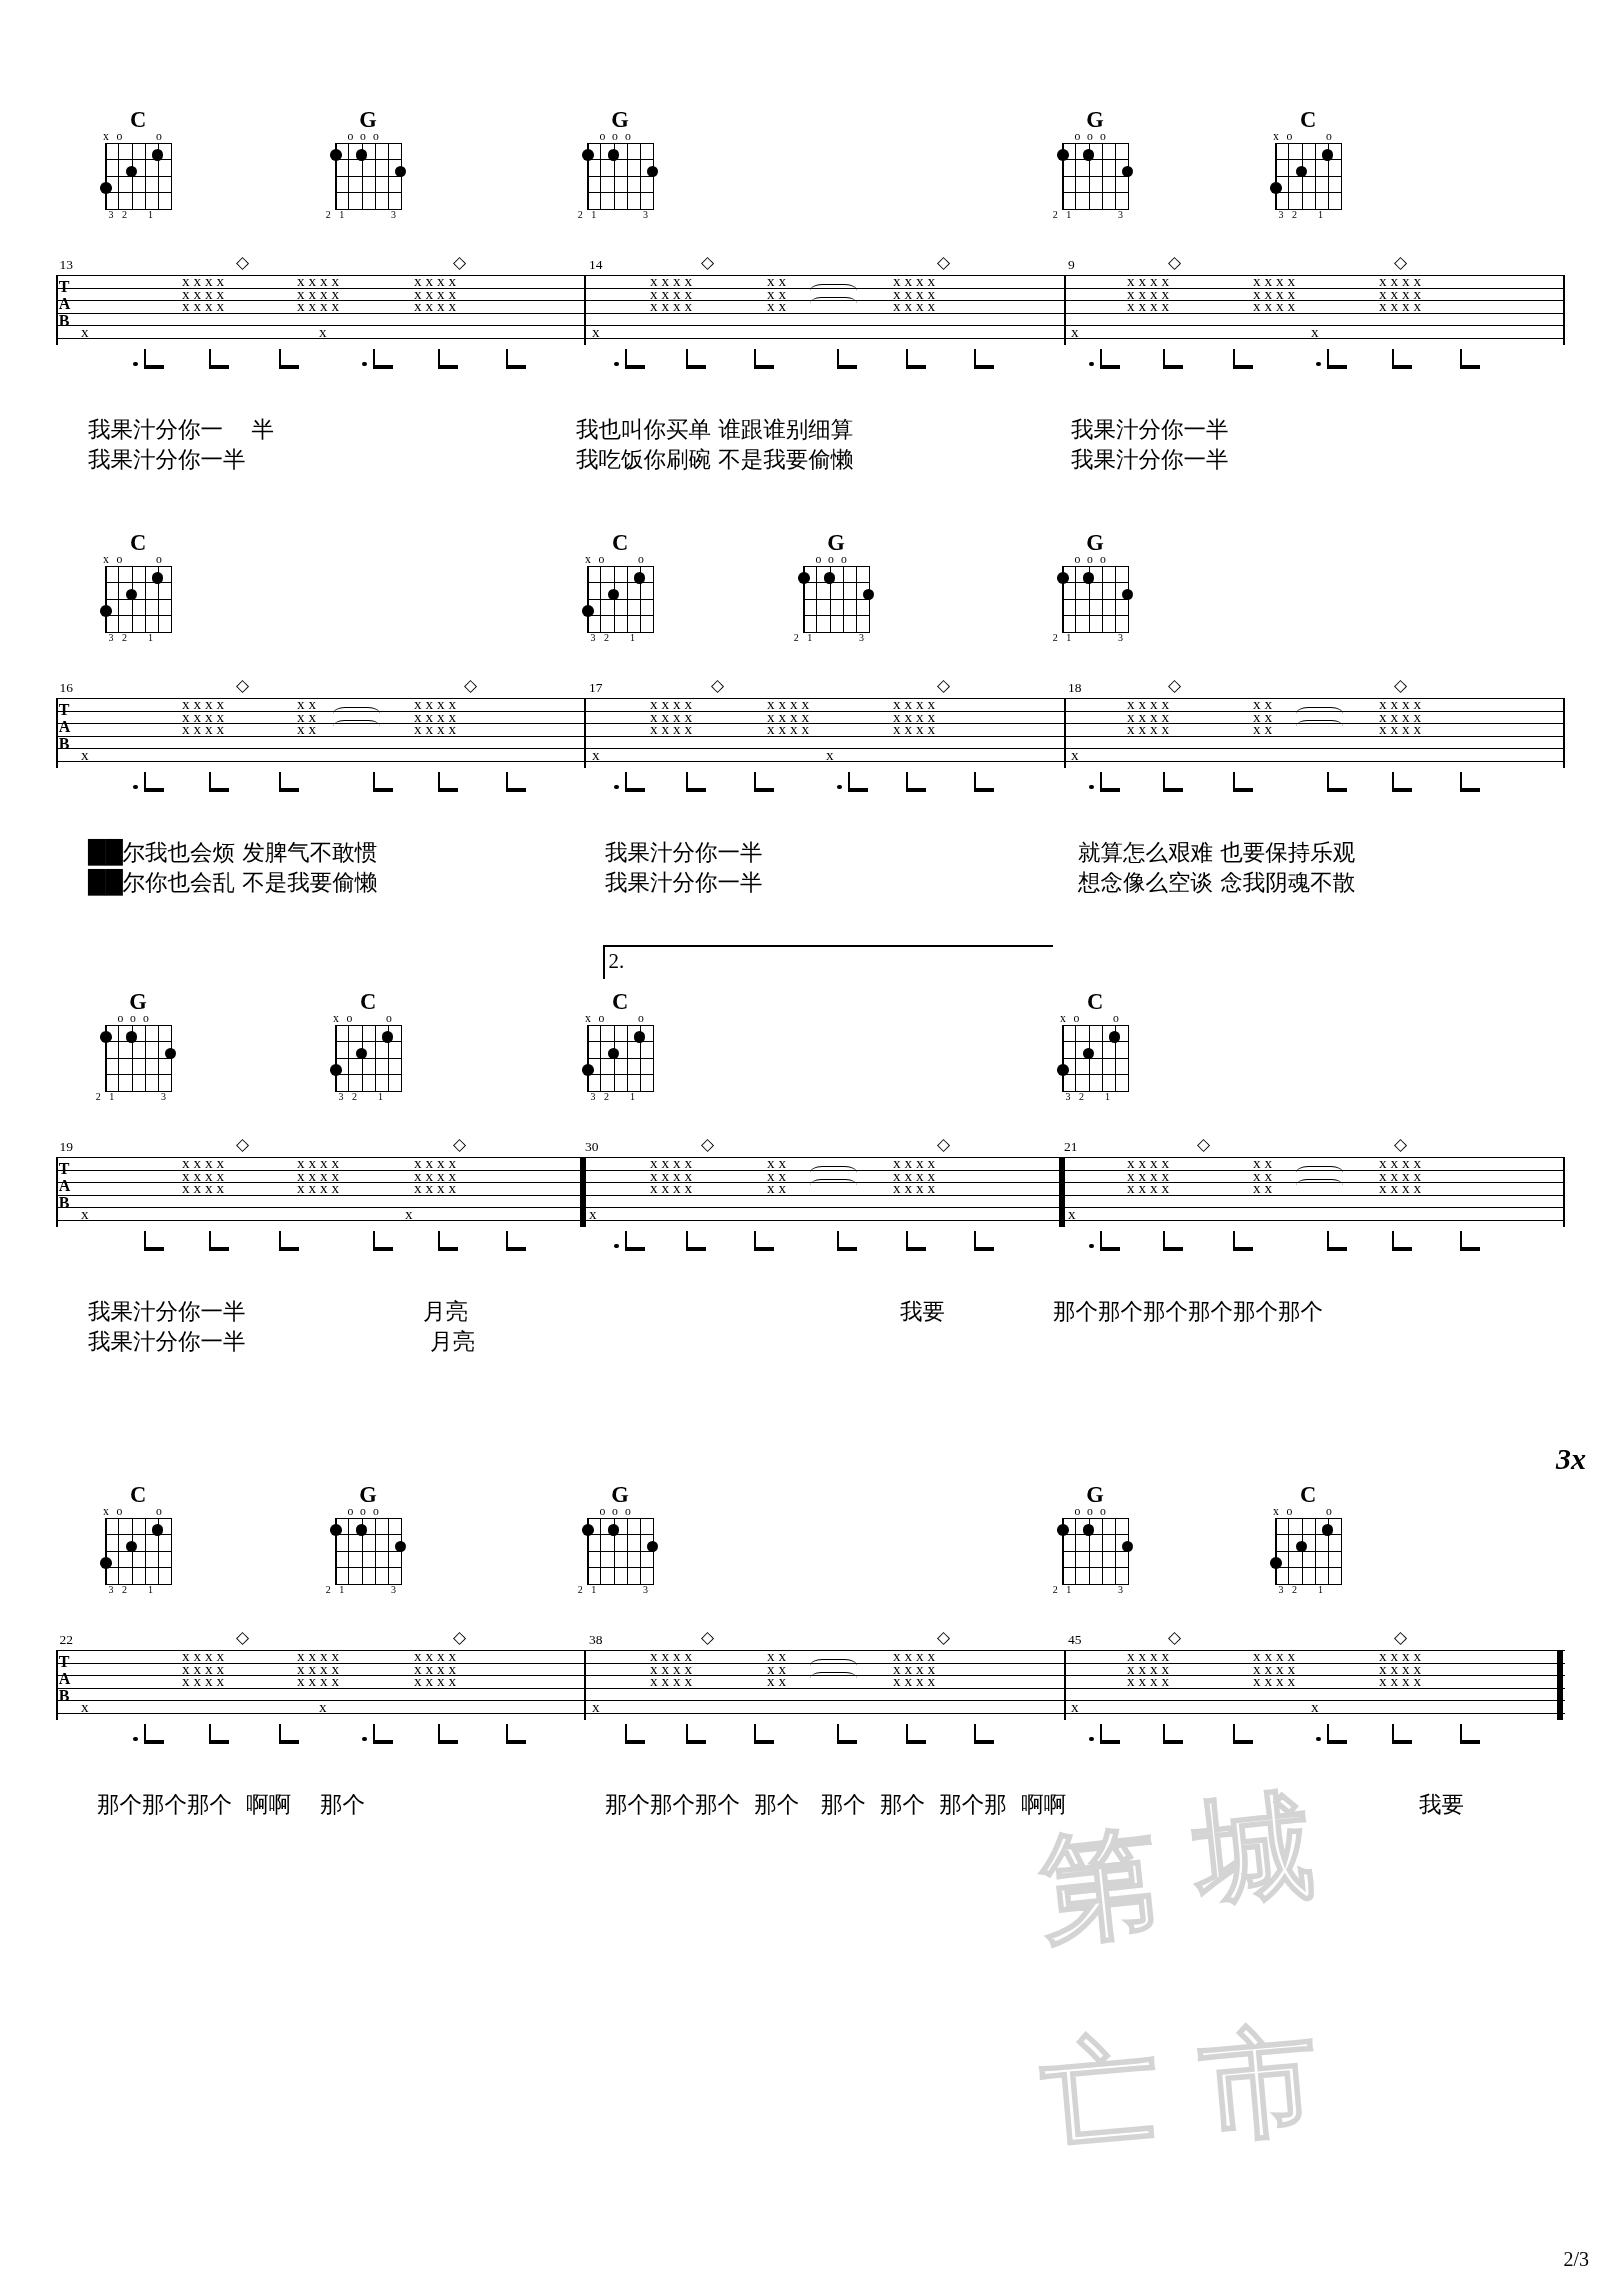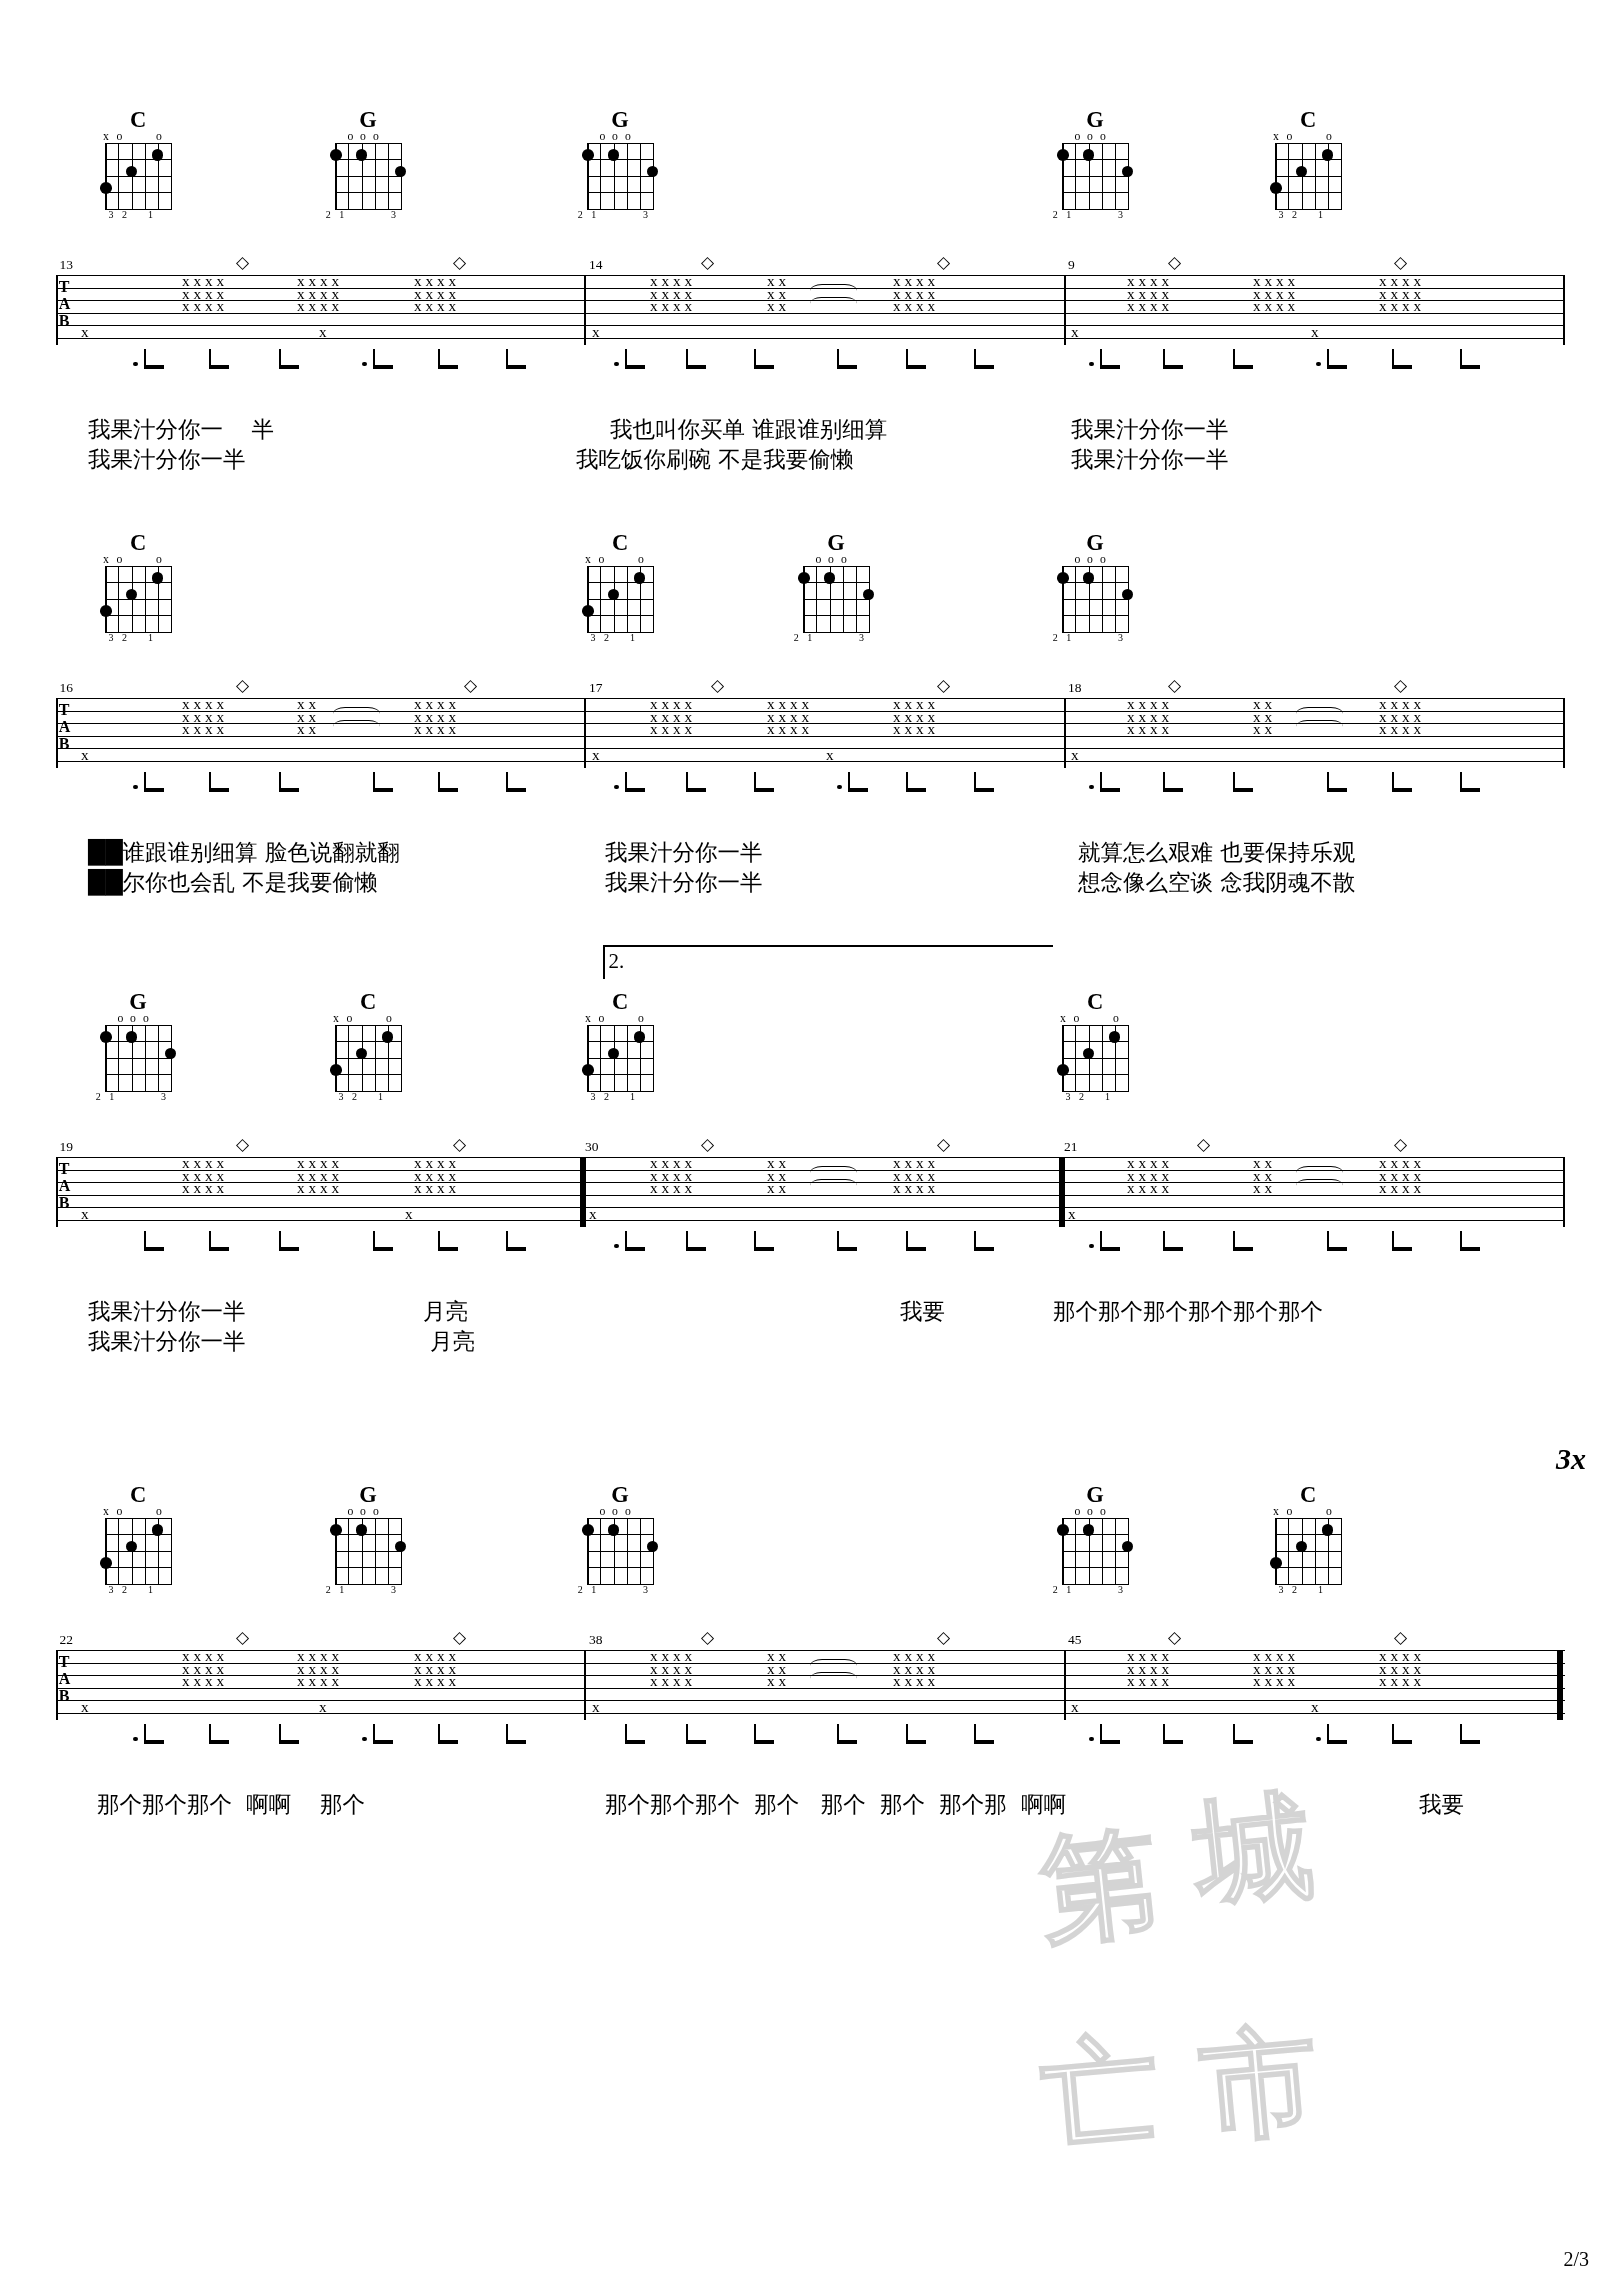--- a/index.html
+++ b/index.html
@@ -312,21 +312,21 @@
         <div class="stem" style="left:1271px; top:0; height:20px;"></div>
         <div class="flagbar" style="left:1271px; top:16px; width:20px;"></div>
       <div class="stem" style="left:1336px; top:0; height:20px;"></div>
         <div class="flagbar" style="left:1336px; top:16px; width:20px;"></div>
       <div class="stem" style="left:1404px; top:0; height:20px;"></div>
         <div class="flagbar" style="left:1404px; top:16px; width:20px;"></div>
     </div>
 
     <div class="lyr" style="left:88px; top:308px;">我果汁分你一    半</div>
     <div class="lyr" style="left:88px; top:338px;">我果汁分你一半</div>
-    <div class="lyr" style="left:576px; top:308px;margin-left:34px;">我也叫你买单 谁跟谁别细算</div>
+    <div class="lyr" style="left:576px; top:308px;">我也叫你买单 谁跟谁别细算</div>
     <div class="lyr" style="left:576px; top:338px;">我吃饭你刷碗 不是我要偷懒</div>
     <div class="lyr" style="left:1071px; top:308px;">我果汁分你一半</div>
     <div class="lyr" style="left:1071px; top:338px;">我果汁分你一半</div>
   </div>
 
   <div class="system" style="top:531px;">
 
     <div class="chord" style="left:94px; top:0;">
       <div class="name">C</div>
       <div class="omark">
@@ -545,21 +545,21 @@
       <div class="stem" style="left:1177px; top:0; height:20px;"></div>
         <div class="flagbar" style="left:1177px; top:16px; width:20px;"></div>
       <div class="stem" style="left:1271px; top:0; height:20px;"></div>
         <div class="flagbar" style="left:1271px; top:16px; width:20px;"></div>
       <div class="stem" style="left:1336px; top:0; height:20px;"></div>
         <div class="flagbar" style="left:1336px; top:16px; width:20px;"></div>
       <div class="stem" style="left:1404px; top:0; height:20px;"></div>
         <div class="flagbar" style="left:1404px; top:16px; width:20px;"></div>
     </div>
 
-    <div class="lyr" style="left:88px; top:308px;">██谁跟谁别细算 脸色说翻就翻</div>
+    <div class="lyr" style="left:88px; top:308px;">██尔我也会烦 发脾气不敢惯</div>
     <div class="lyr" style="left:88px; top:338px;">██尔你也会乱 不是我要偷懒</div>
     <div class="lyr" style="left:605px; top:308px;">我果汁分你一半</div>
     <div class="lyr" style="left:605px; top:338px;">我果汁分你一半</div>
     <div class="lyr" style="left:1078px; top:308px;">就算怎么艰难 也要保持乐观</div>
     <div class="lyr" style="left:1078px; top:338px;">想念像么空谈 念我阴魂不散</div>
   </div>
 
   <div class="system" style="top:954px;">
 
     <div class="repeat-bracket" style="left:603px; top:-9px; width:450px; height:34px;">

